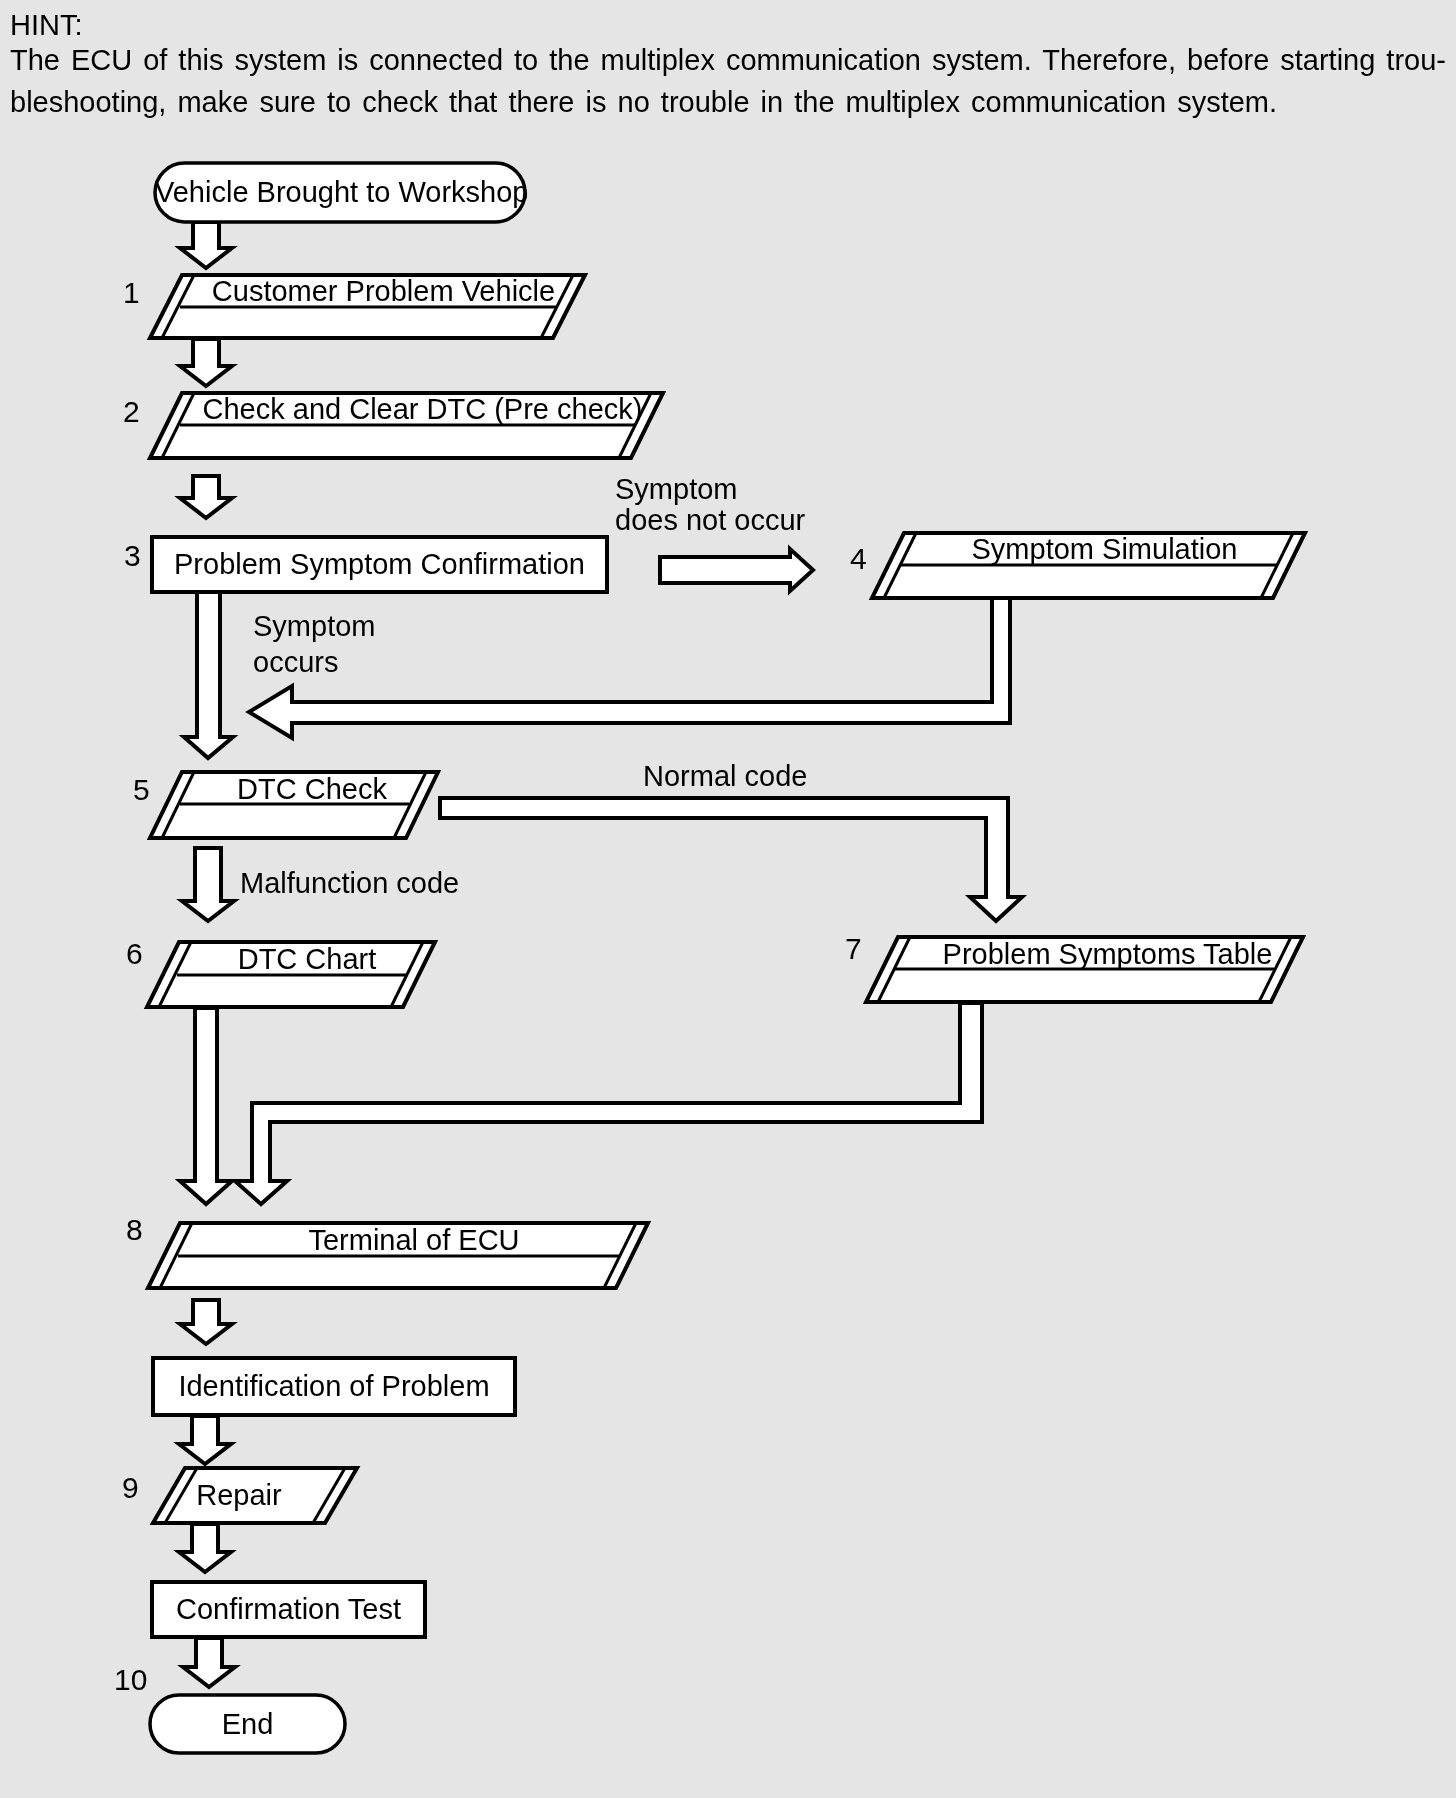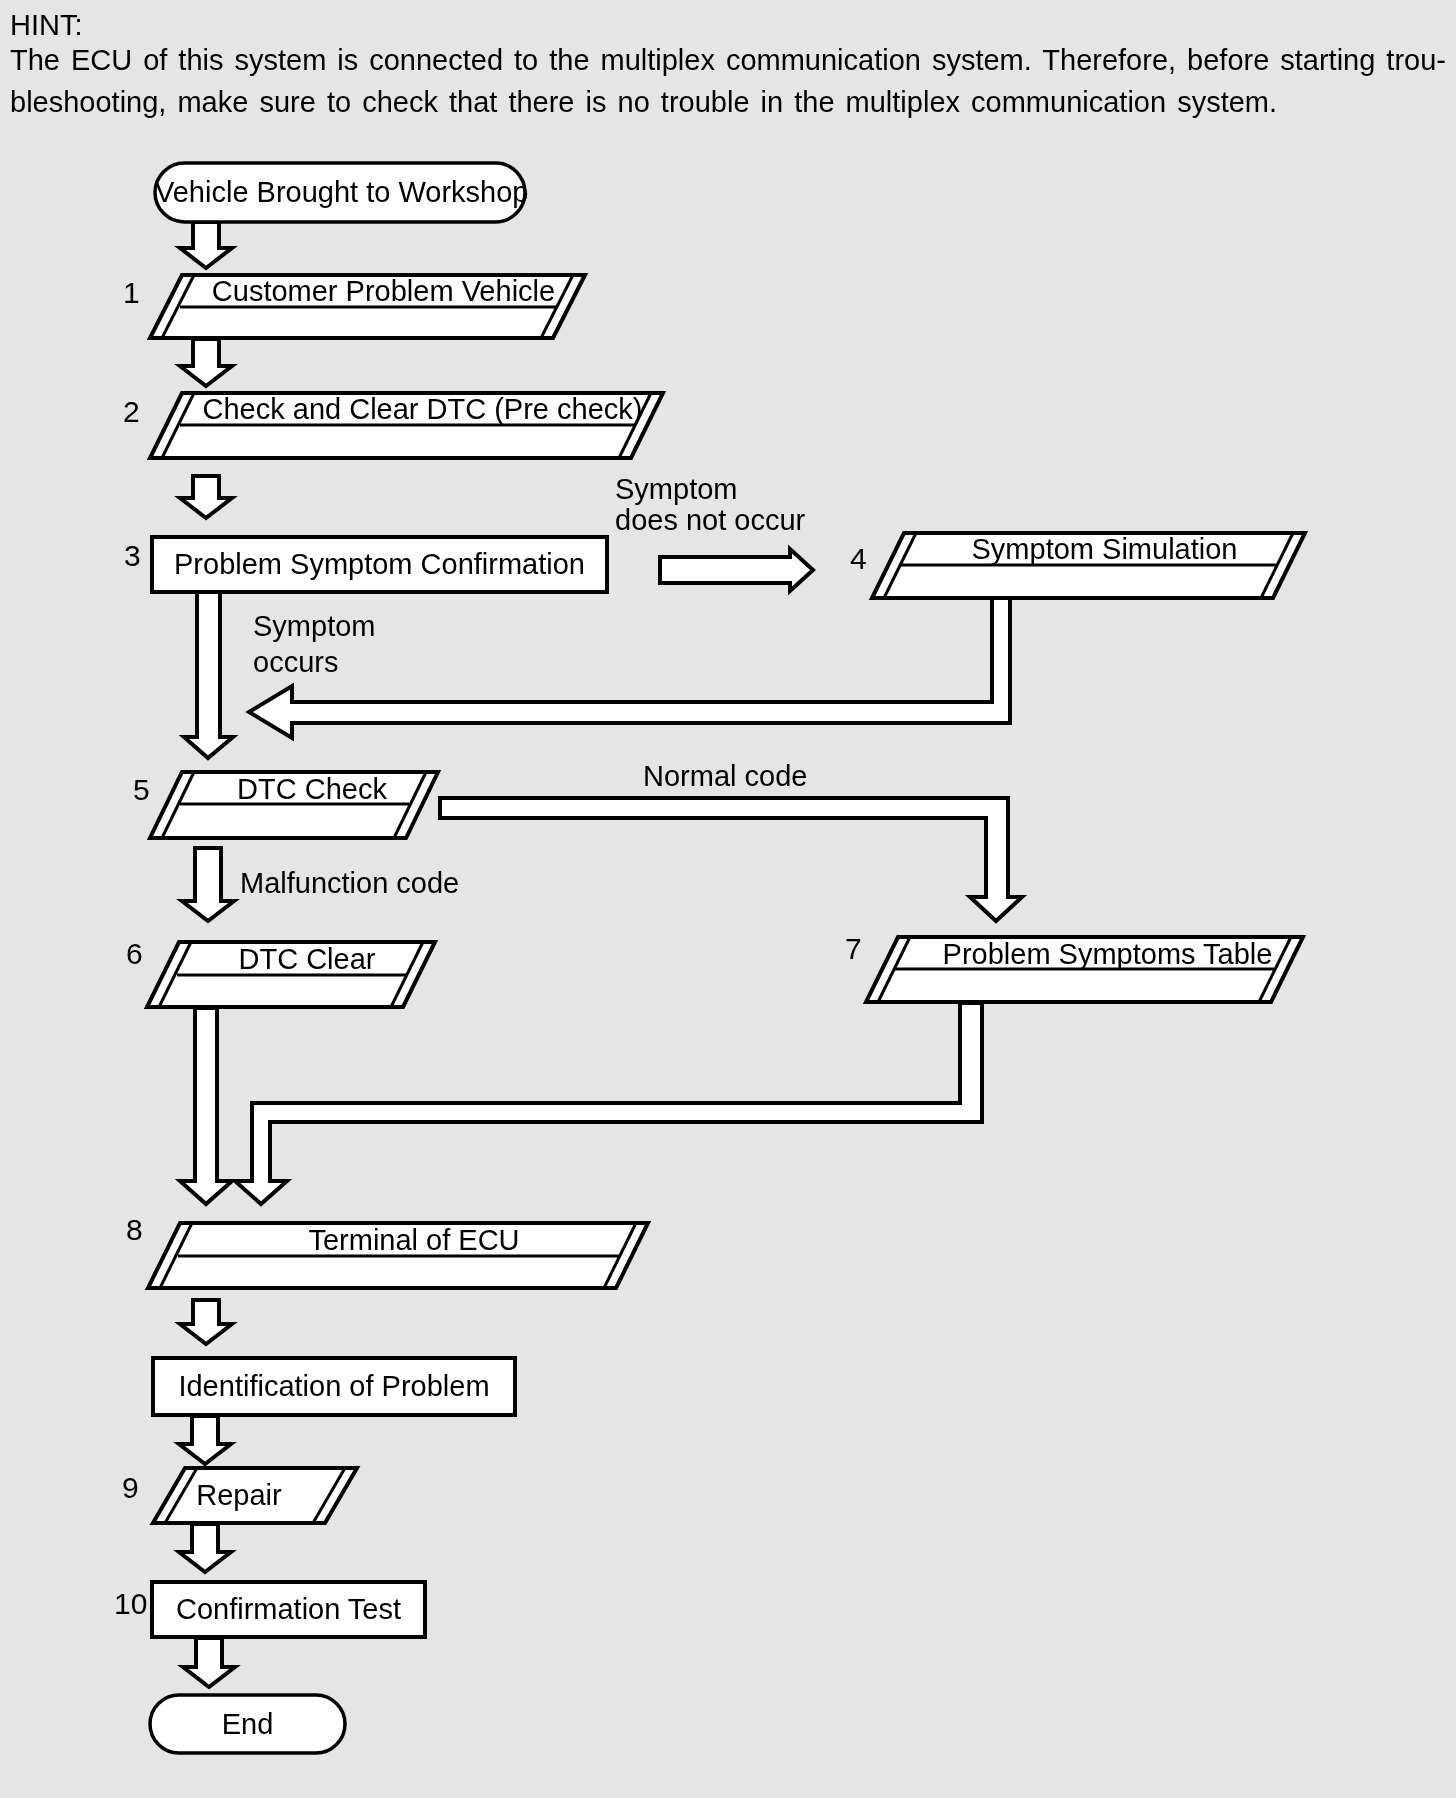--- a/index.html
+++ b/index.html
@@ -140,31 +140,31 @@
     <div>occurs</div>
   </div>
 
   <div class="txt stepnum" style="left:133px;top:774px;">5</div>
   <div class="txt boxtitle" style="left:186px;top:774px;width:252px;">DTC Check</div>
 
   <div class="txt edgelabel" style="left:643px;top:761px;">Normal code</div>
   <div class="txt edgelabel" style="left:240px;top:868px;">Malfunction code</div>
 
   <div class="txt stepnum" style="left:126px;top:938px;">6</div>
-  <div class="txt boxtitle" style="left:179px;top:944px;width:256px;">DTC Clear</div>
+  <div class="txt boxtitle" style="left:179px;top:944px;width:256px;">DTC Chart</div>
 
   <div class="txt stepnum" style="left:845px;top:933px;">7</div>
   <div class="txt boxtitle" style="left:912px;top:939px;width:391px;">Problem Symptoms Table</div>
 
   <div class="txt stepnum" style="left:126px;top:1214px;">8</div>
   <div class="txt boxtitle" style="left:153px;top:1358px;width:362px;line-height:57px;">Identification of Problem</div>
 
   <div class="txt boxtitle" style="left:180px;top:1225px;width:468px;">Terminal of ECU</div>
 
   <div class="txt stepnum" style="left:122px;top:1472px;">9</div>
   <div class="txt boxtitle" style="left:137px;top:1468px;width:204px;line-height:55px;">Repair</div>
 
-  <div class="txt stepnum" style="left:114px;top:1588px;text-align:right;">10</div>
+  <div class="txt stepnum" style="left:114px;top:1664px;text-align:right;">10</div>
   <div class="txt boxtitle" style="left:152px;top:1582px;width:273px;line-height:55px;">Confirmation Test</div>
 
   <div class="txt boxtitle" style="left:150px;top:1695px;width:195px;line-height:58px;text-align:center;">End</div>
 
 </div>
 
 </body></html>

